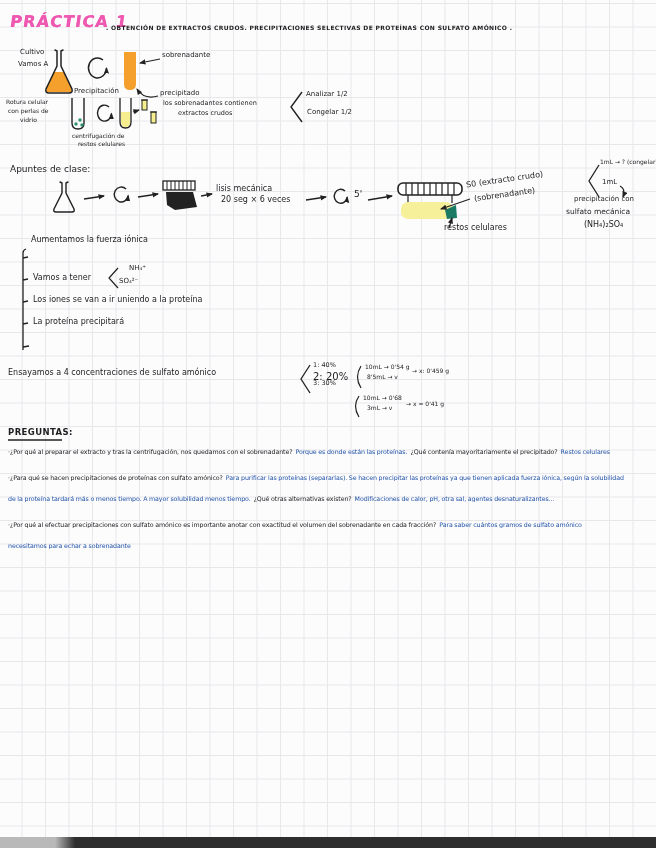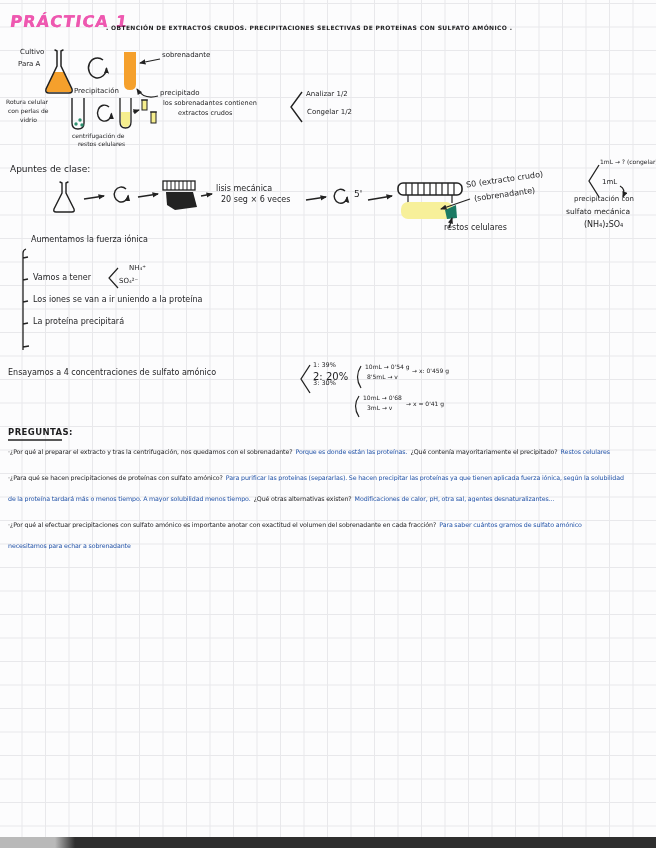--- a/index.html
+++ b/index.html
@@ -107,21 +107,21 @@
     <path d="M361,366 Q354,377 361,388" fill="none" stroke="#222" stroke-width="1.2"></path>
     <path d="M359,396 Q352,406 359,417" fill="none" stroke="#222" stroke-width="1.2"></path>
 
     <path d="M8,440 L62,440" stroke="#222" stroke-width="1.3"></path>
   </svg>
 
   <div class="t title" style="left:10px;top:13px">PRÁCTICA 1</div>
   <div class="t subtitle" style="left:106px;top:25px">. OBTENCIÓN DE EXTRACTOS CRUDOS. PRECIPITACIONES SELECTIVAS DE PROTEÍNAS CON SULFATO AMÓNICO .</div>
 
   <div class="t" style="left:20px;top:49px;font-size:7px">Cultivo</div>
-  <div class="t" style="left:18px;top:61px;font-size:7px">Para A</div>
+  <div class="t" style="left:18px;top:61px;font-size:7px">Vamos A</div>
   <div class="t" style="left:74px;top:88px;font-size:7px">Precipitación</div>
   <div class="t" style="left:162px;top:52px;font-size:7px">sobrenadante</div>
   <div class="t" style="left:160px;top:90px;font-size:7px">precipitado</div>
   <div class="t" style="left:6px;top:99px;font-size:6px">Rotura celular</div>
   <div class="t" style="left:8px;top:108px;font-size:6px">con perlas de</div>
   <div class="t" style="left:20px;top:117px;font-size:6px">vidrio</div>
   <div class="t" style="left:163px;top:100px;font-size:6.5px">los sobrenadantes contienen</div>
   <div class="t" style="left:178px;top:110px;font-size:6.5px">extractos crudos</div>
   <div class="t" style="left:306px;top:91px;font-size:7px">Analizar 1/2</div>
   <div class="t" style="left:307px;top:109px;font-size:7px">Congelar 1/2</div>
@@ -142,21 +142,21 @@
   <div class="t" style="left:584px;top:221px;font-size:8px">(NH₄)₂SO₄</div>
 
   <div class="t" style="left:31px;top:236px;font-size:8px">Aumentamos la fuerza iónica</div>
   <div class="t" style="left:33px;top:274px;font-size:8px">Vamos a tener</div>
   <div class="t" style="left:129px;top:265px;font-size:7px">NH₄⁺</div>
   <div class="t" style="left:119px;top:278px;font-size:7px">SO₄²⁻</div>
   <div class="t" style="left:33px;top:296px;font-size:8px">Los iones se van a ir uniendo a la proteína</div>
   <div class="t" style="left:33px;top:318px;font-size:8px">La proteína precipitará</div>
 
   <div class="t" style="left:8px;top:369px;font-size:8px">Ensayamos a 4 concentraciones de sulfato amónico</div>
-  <div class="t" style="left:313px;top:362px;font-size:6.5px">1: 39%</div>
+  <div class="t" style="left:313px;top:362px;font-size:6.5px">1: 40%</div>
   <div class="t" style="left:313px;top:371px;font-size:10px">2: 20%</div>
   <div class="t" style="left:313px;top:380px;font-size:6.5px">3: 30%</div>
   <div class="t" style="left:365px;top:364px;font-size:6px">10mL → 0'54 g</div>
   <div class="t" style="left:367px;top:374px;font-size:6px">8'5mL → v</div>
   <div class="t" style="left:412px;top:368px;font-size:6px">→ x: 0'459 g</div>
   <div class="t" style="left:363px;top:395px;font-size:6px">10mL → 0'68</div>
   <div class="t" style="left:367px;top:405px;font-size:6px">3mL → v</div>
   <div class="t" style="left:406px;top:401px;font-size:6px">→ x = 0'41 g</div>
 
   <div class="t h-preg" style="left:8px;top:428px">PREGUNTAS:</div>

